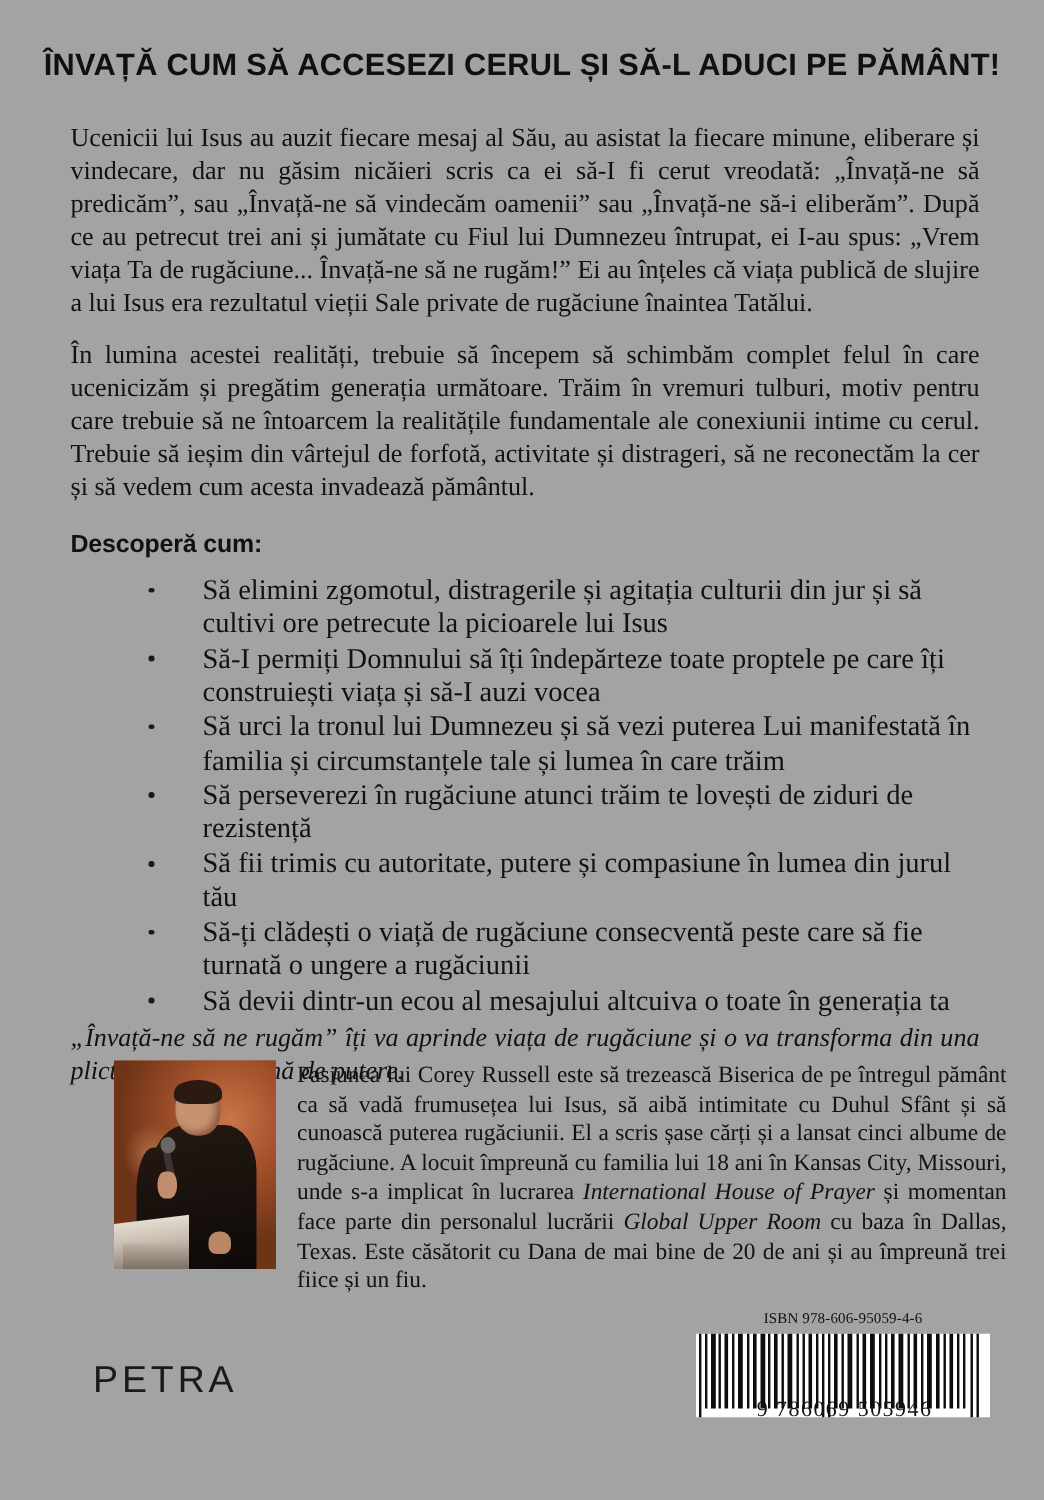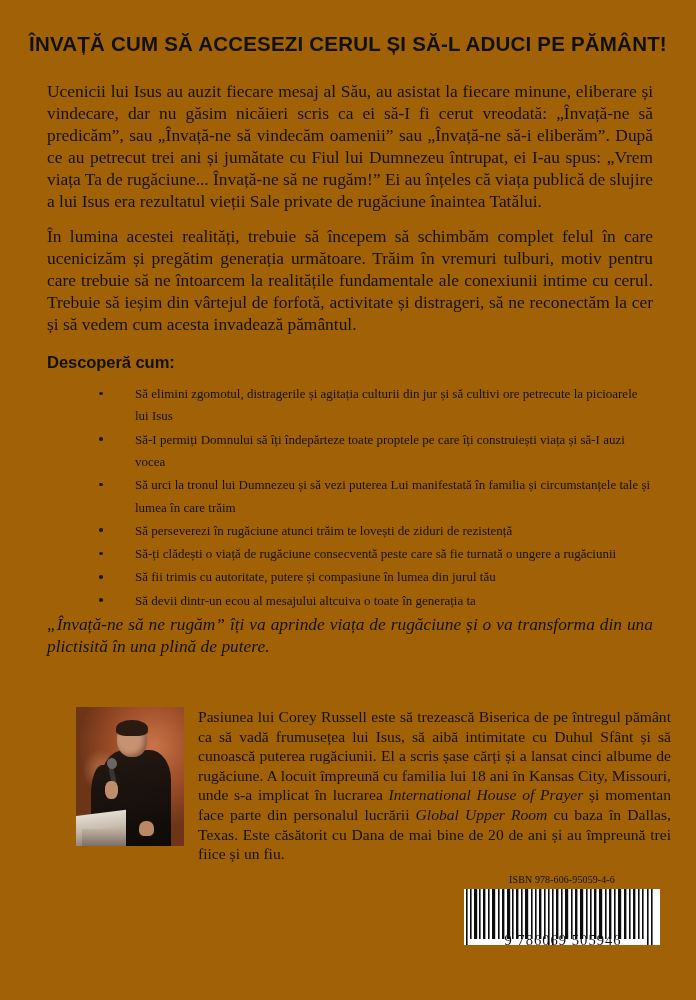--- a/index.html
+++ b/index.html
@@ -12,21 +12,21 @@
     height: 1000px;
     position: relative;
     font-family: "Liberation Serif", serif;
     color: #100d0c;
     overflow: hidden;
   }
 
   .page {
     position: absolute;
     inset: 0;
-    background: #a16207;
+    background: #a3a3a3;
   }
 
   
   .headline {
     position: absolute;
     left: 0;
     right: 0;
     top: 32px;
     text-align: center;
     font-family: "Liberation Sans", sans-serif;
@@ -69,21 +69,21 @@
   
   ul.bullets {
     list-style: none;
     margin: 0;
     padding: 0;
   }
   ul.bullets li {
     position: relative;
     padding-left: 88px;
     margin-bottom: 1px;
-    font-size: 13px;
+    font-size: 19px;
     line-height: 22.3px;
     text-align: left;
     color: #141110;
   }
   ul.bullets li .dot {
     position: absolute;
     left: 52px;
     top: 8.5px;
     width: 3.6px;
     height: 3.6px;
@@ -307,25 +307,25 @@
       <li>
         <span class="dot"></span>
         <span>Să urci la tronul lui Dumnezeu și să vezi puterea Lui manifestată în familia și circumstanțele tale și lumea în care trăim</span>
       </li>
       <li>
         <span class="dot"></span>
         <span>Să perseverezi în rugăciune atunci trăim te lovești de ziduri de rezistență</span>
       </li>
       <li>
         <span class="dot"></span>
+        <span>Să fii trimis cu autoritate, putere și compasiune în lumea din jurul tău</span>
+      </li>
+      <li>
+        <span class="dot"></span>
         <span>Să-ți clădești o viață de rugăciune consecventă peste care să fie turnată o ungere a rugăciunii</span>
-      </li>
-      <li>
-        <span class="dot"></span>
-        <span>Să fii trimis cu autoritate, putere și compasiune în lumea din jurul tău</span>
       </li>
       <li>
         <span class="dot"></span>
         <span>Să devii dintr-un ecou al mesajului altcuiva o toate în generația ta</span>
       </li>
     </ul>
 
     <p class="body closing">„Învață-ne să ne rugăm” îți va aprinde viața de rugăciune și o va transforma din una plictisită în una plină de putere.</p>
   </div>
 
@@ -341,20 +341,21 @@
       <div class="ph-mic-head"></div>
       <div class="ph-hand"></div>
       <div class="ph-hand2"></div>
       <div class="ph-podium"></div>
       <div class="ph-podium2"></div>
     </div>
 
     <p class="author-text"><span>Pasiunea lui Corey Russell este să trezească Biserica de pe întregul pământ ca să vadă frumusețea lui Isus, să aibă intimitate cu Duhul Sfânt și să cunoască puterea rugăciunii. El a scris șase cărți și a lansat cinci albume de rugăciune. A locuit împreună cu familia lui 18 ani în Kansas City, Missouri, unde s-a implicat în lucrarea </span><em>International House of Prayer</em><span> și momentan face parte din personalul lucrării </span><em>Global Upper Room</em><span> cu baza în Dallas, Texas. Este căsătorit cu Dana de mai bine de 20 de ani și au împreună trei fiice și un fiu.</span></p>
   </div>
 
+  <div class="publisher">PETRA</div>
 
   <div class="isbn-block">
     <div class="isbn-text">ISBN 978-606-95059-4-6</div>
     <svg class="barcode" viewBox="0 0 196 56" preserveAspectRatio="none">
       <rect x="0" y="0" width="196" height="56" fill="#ffffff"></rect>
       <g fill="#0d0d0d">
         <rect x="2" y="0" width="1.6" height="56"></rect>
         <rect x="6" y="0" width="1.6" height="50"></rect>
         <rect x="10" y="0" width="3.2" height="50"></rect>
         <rect x="15" y="0" width="1.6" height="50"></rect>

